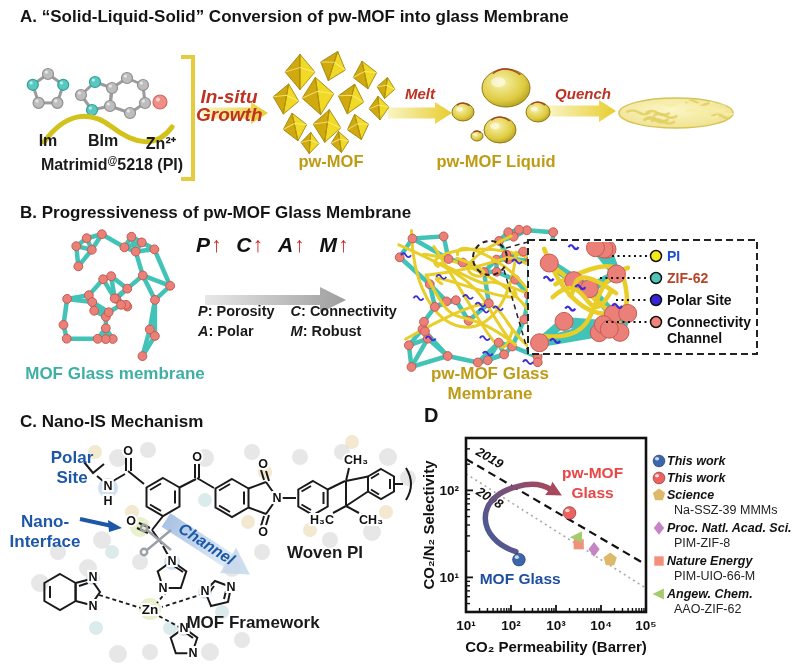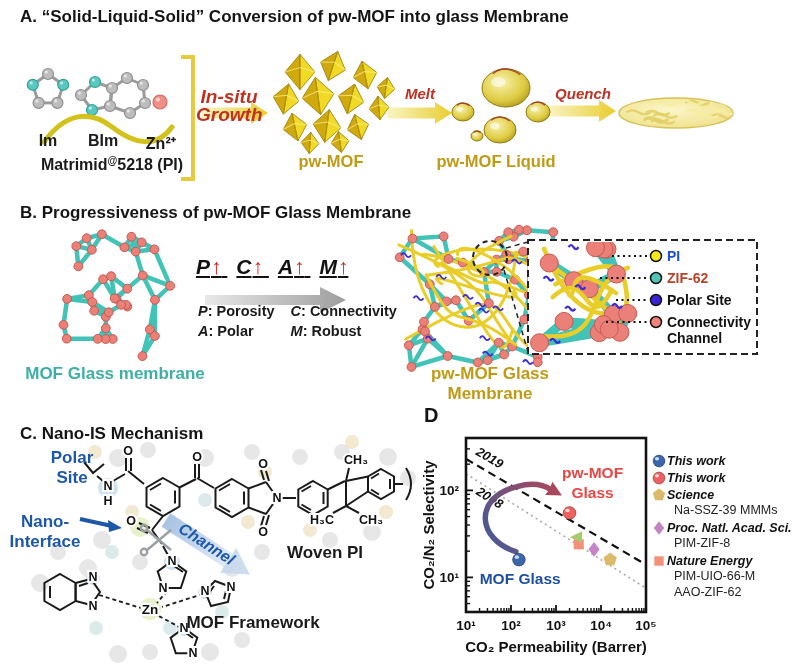--- a/index.html
+++ b/index.html
@@ -584,21 +584,21 @@
         <line x1="612" y1="61" x2="648" y2="61" stroke="#111" stroke-width="2" stroke-dasharray="2,3.5"></line>
         <line x1="600" y1="83" x2="648" y2="83" stroke="#111" stroke-width="2" stroke-dasharray="2,3.5"></line>
         <line x1="616" y1="105" x2="648" y2="105" stroke="#111" stroke-width="2" stroke-dasharray="2,3.5"></line>
         <line x1="606" y1="127" x2="648" y2="127" stroke="#111" stroke-width="2" stroke-dasharray="2,3.5"></line>
         <circle cx="656" cy="61" r="5.5" fill="#f4e81a" stroke="#111" stroke-width="1.5"></circle>
         <circle cx="656" cy="83" r="5.5" fill="#52c3b8" stroke="#111" stroke-width="1.5"></circle>
         <circle cx="656" cy="105" r="5.5" fill="#3823d6" stroke="#111" stroke-width="1.5"></circle>
         <circle cx="656" cy="127" r="5.5" fill="#f2837b" stroke="#111" stroke-width="1.5"></circle>
       </svg>
     <div class="ptitle" style="left:20px;top:8px;">B. Progressiveness of pw-MOF Glass Membrane</div>
-    <div class="boost" style="left:196px;top:60px;width:152px;text-align:center;text-decoration:underline;">
+    <div class="boost" style="left:196px;top:38px;width:152px;text-align:center;">
       <span class="bl" style="margin-left:0;">P</span><span class="ba">↑</span>
       <span class="bl">C</span><span class="ba">↑</span>
       <span class="bl">A</span><span class="ba">↑</span>
       <span class="bl">M</span><span class="ba">↑</span>
     </div>
     <div class="defs" style="left:198px;top:108px;">
       <span class="defcell"><i>P</i><span>: </span><span>Porosity</span></span>
       <span class="defcell"><i>C</i><span>: </span><span>Connectivity</span></span>
       <span class="defcell"><i>A</i><span>: </span><span>Polar</span></span>
       <span class="defcell"><i>M</i><span>: </span><span>Robust</span></span>
@@ -721,21 +721,21 @@
         <text x="205" y="195">N</text>
         <text x="231" y="191">N</text>
         <text x="184" y="232">N</text>
         <text x="193" y="257">N</text>
         <text x="150" y="214" font-size="13.5">Zn</text>
         <text x="356" y="64">CH₃</text>
         <text x="371" y="124">CH₃</text>
         <text x="322" y="124">H₃C</text>
       </g>
     </svg>
-    <div class="ptitle" style="left:20px;top:24px;">C. Nano-IS Mechanism</div>
+    <div class="ptitle" style="left:20px;top:12px;">C. Nano-IS Mechanism</div>
     <div class="lbl ctr blue" style="left:40px;top:48px;width:64px;font-size:17px;line-height:20px;">
       <div>Polar</div>
       <div>Site</div>
     </div>
     <div class="lbl ctr blue" style="left:2px;top:98px;width:86px;font-size:17px;line-height:20px;margin-top:14px;">
       <div>Nano-</div>
       <div>Interface</div>
     </div>
     <div class="lbl blue channel" style="left:180px;top:118px;font-size:16px;">Channel</div>
     <div class="lbl ctr" style="left:265px;top:143px;width:120px;font-size:17px;">Woven PI</div>
@@ -881,17 +881,23 @@
           <span class="lgname">Proc. Natl. Acad. Sci.</span>
         </div>
         <div class="lgsub">PIM-ZIF-8</div>
         <div class="lgrow">
           <svg width="16" height="16" style="position: static;">
             <rect x="3.3200000000000003" y="3.3200000000000003" width="9.36" height="9.36" fill="#f29079"></rect>
           </svg>
           <span class="lgname">Nature Energy</span>
         </div>
         <div class="lgsub">PIM-UIO-66-M</div>
+        <div class="lgrow">
+          <svg width="16" height="16" style="position: static;">
+            <polygon points="1.5,8 12.875,2.4750000000000005 12.875,13.524999999999999" fill="#a6cb6c"></polygon>
+          </svg>
+          <span class="lgname">Angew. Chem.</span>
+        </div>
         <div class="lgsub">AAO-ZIF-62</div>
       </div>
   </div>
 
 </div>
 
 </body></html>

